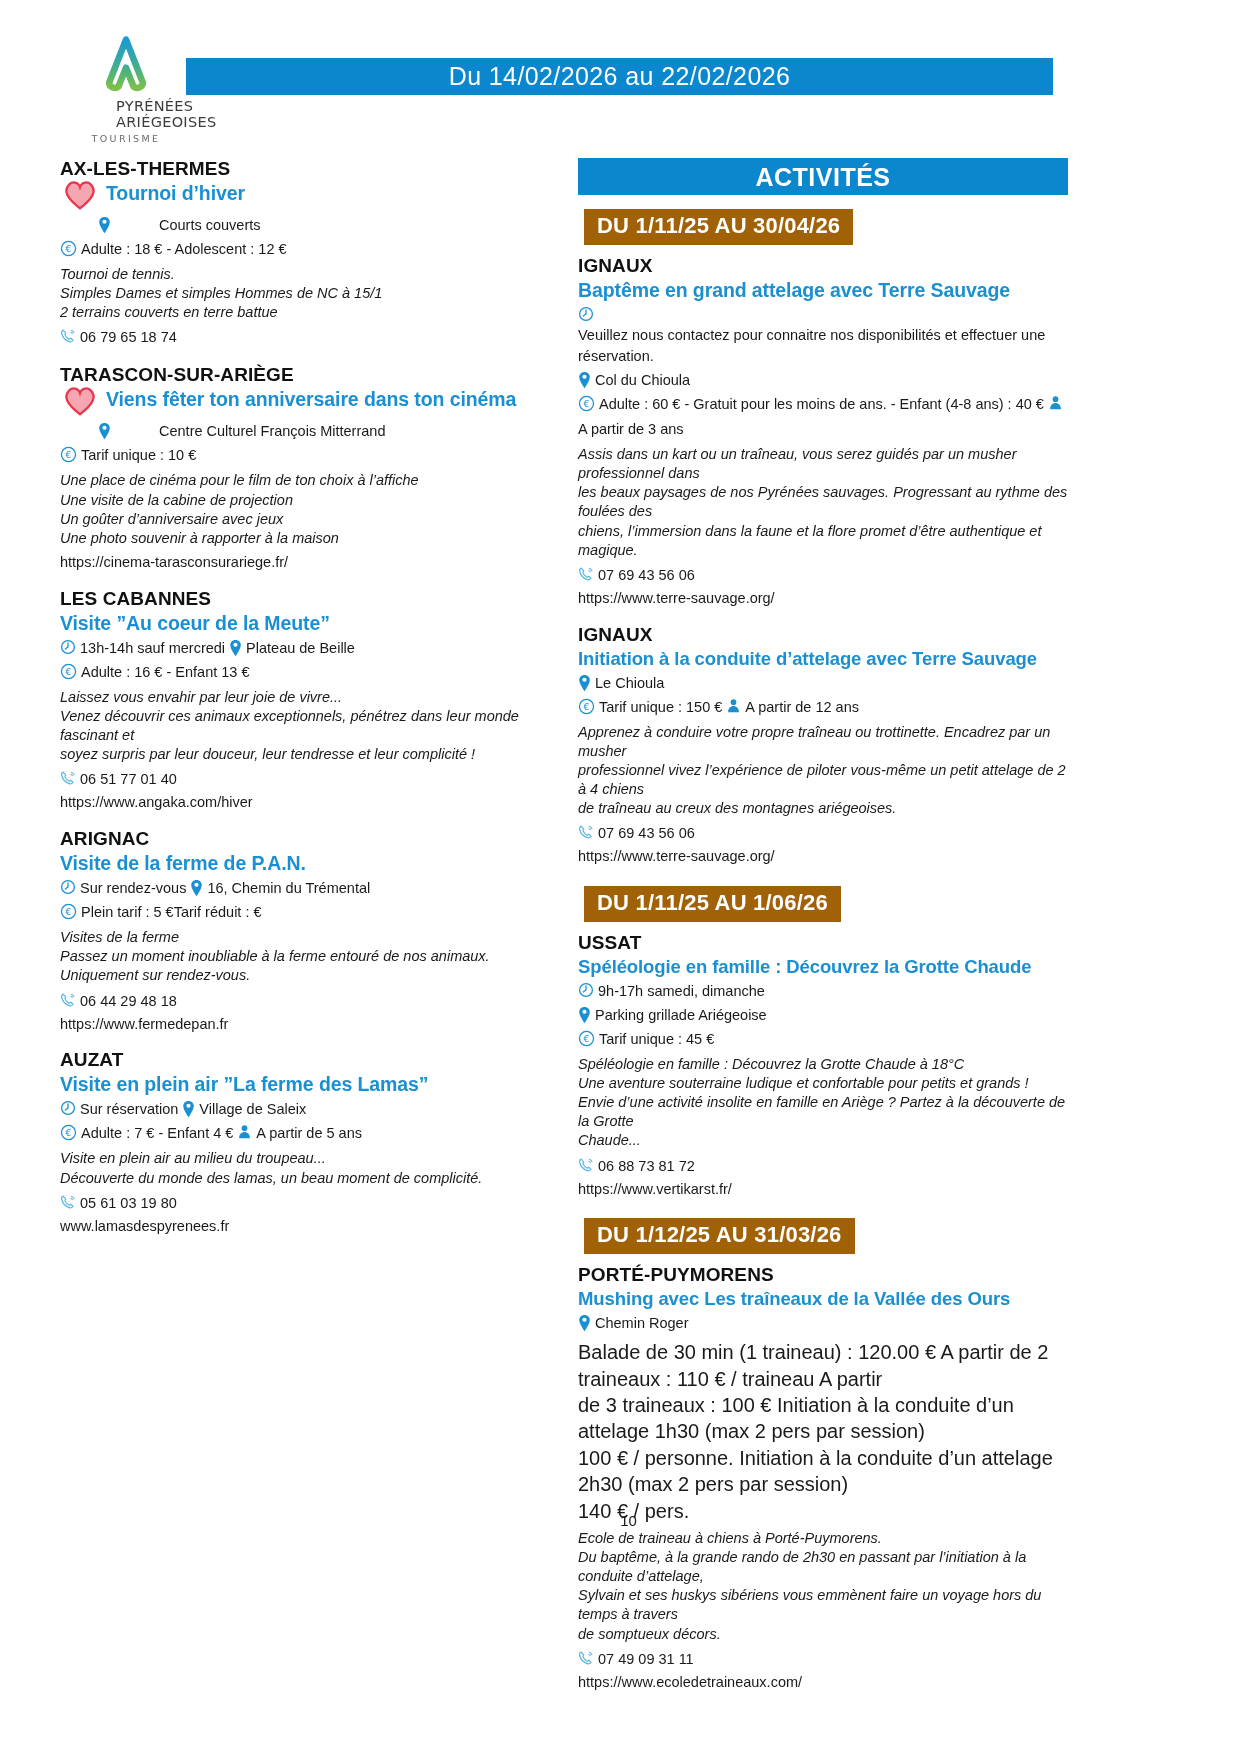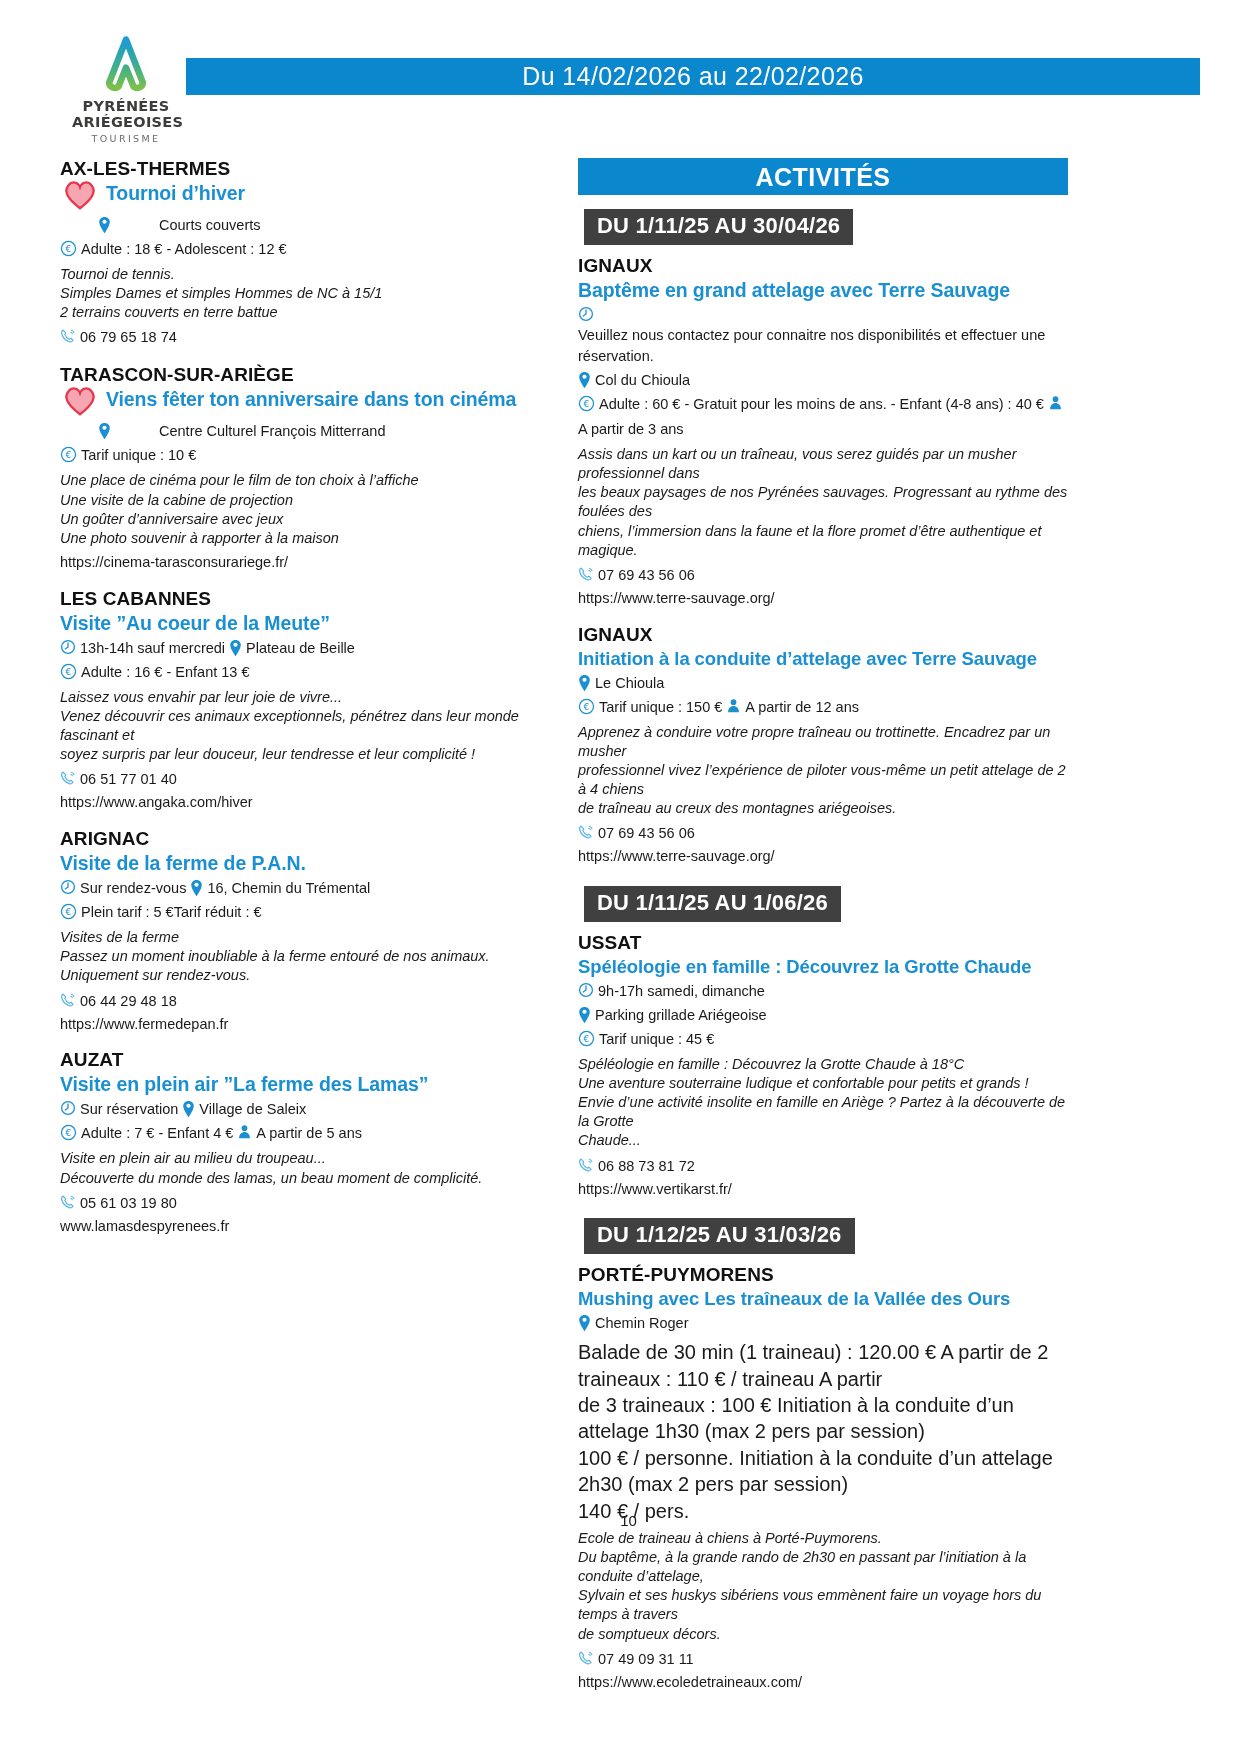--- a/index.html
+++ b/index.html
@@ -36,38 +36,39 @@
     text-align: center;
   }
   .logo-mark {
     width: 60px;
     height: 60px;
     margin: 0 auto 4px auto;
     display: block;
   }
   .logo-name {
     font-size: 14.5px;
-    font-weight: bold;
+    font-weight: normal;
     letter-spacing: 0.3px;
     color: #3c3c3b;
     line-height: 1.12;
     font-family: "DejaVu Sans", sans-serif;
+    margin-left: 44px;
   }
   .logo-sub {
     font-size: 9.5px;
     letter-spacing: 2.4px;
     color: #6a6a69;
     margin-top: 3px;
     font-family: "DejaVu Sans", sans-serif;
   }
   .date-banner {
     position: absolute;
     left: 186px;
     top: 30px;
-    width: 1014px;
+    width: 867px;
     height: 37px;
     background: #0b87cd;
     color: #ffffff;
     font-size: 25px;
     font-weight: 500;
     letter-spacing: 0.4px;
     display: flex;
     align-items: center;
     justify-content: center;
     font-family: "Liberation Sans", sans-serif;
@@ -87,21 +88,21 @@
     color: #ffffff;
     font-size: 25px;
     font-weight: bold;
     letter-spacing: 0.5px;
     text-align: center;
     padding: 5px 0 3px 0;
     margin-bottom: 10px;
   }
   .period-banner {
     display: inline-block;
-    background: #404040;
+    background: #a16207;
     color: #ffffff;
     font-size: 22px;
     font-weight: bold;
     letter-spacing: 0.2px;
     padding: 4px 13px 6px 13px;
     margin: 4px 0 10px 6px;
   }
 
   
   .event { margin-bottom: 16px; }

